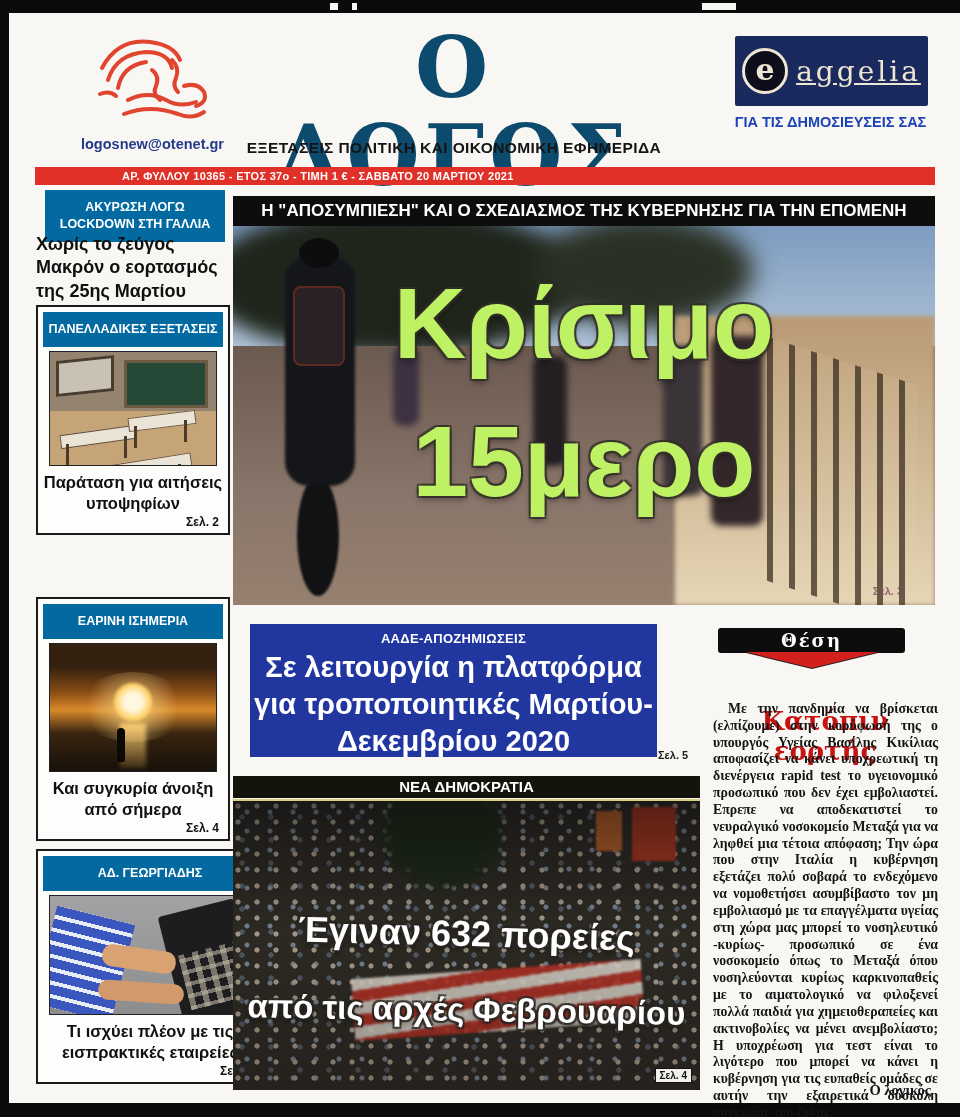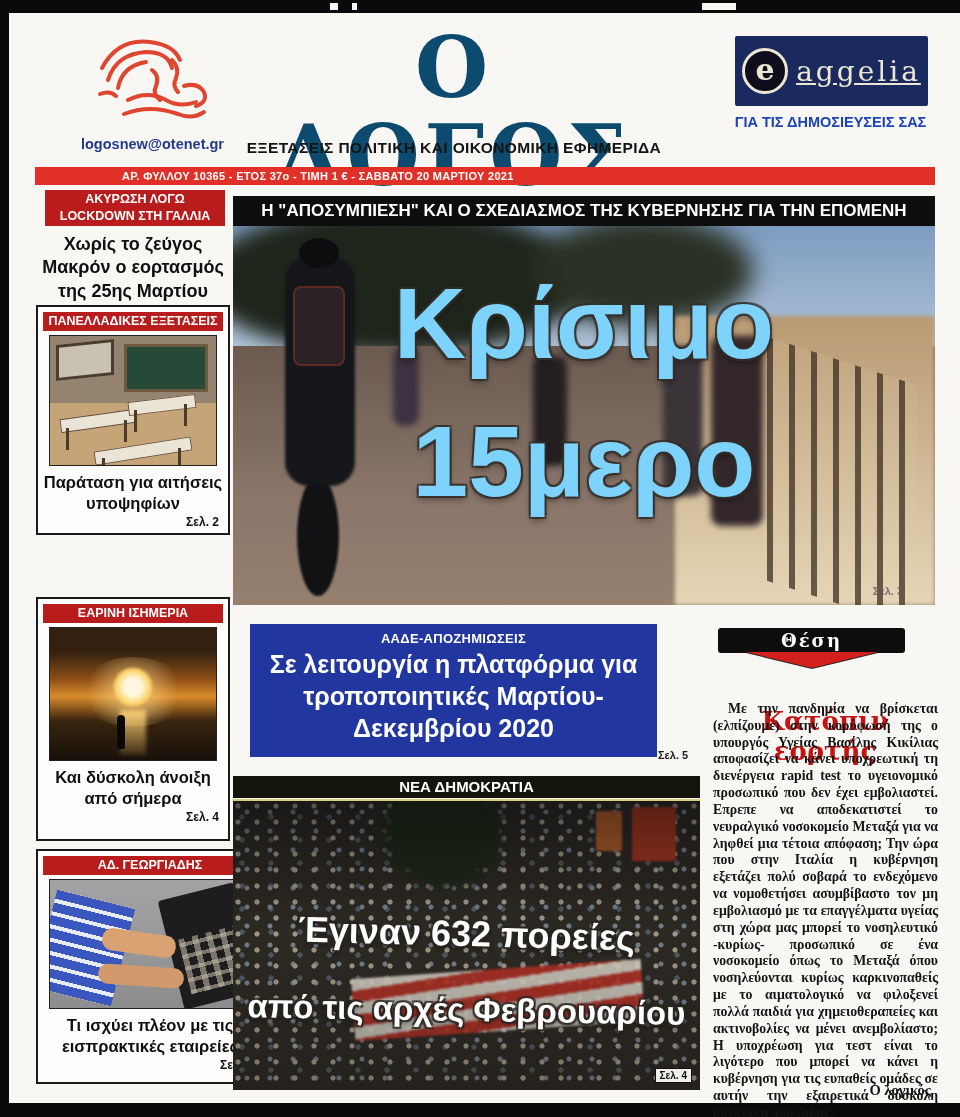--- a/index.html
+++ b/index.html
@@ -41,29 +41,29 @@
   .mp-trees2{position:absolute;left:300px;top:-10px;width:220px;height:110px;background:#2a3023;border-radius:50%;filter:blur(12px);}
   .mp-road{position:absolute;left:0;top:120px;width:100%;height:259px;background:linear-gradient(180deg,#6b5a50,#8a766a 60%,#96806f);}
   .mp-bright{position:absolute;right:0;top:90px;width:260px;height:289px;background:linear-gradient(180deg,#b99a74,#e6d6b6);filter:blur(2px);}
   .mp-rail{position:absolute;right:18px;top:135px;width:150px;height:244px;transform:skewY(18deg);
            background:repeating-linear-gradient(90deg,#3c2f22 0 6px,rgba(230,214,182,.15) 6px 22px);opacity:.75;}
   .mp-ped{position:absolute;background:#241f22;border-radius:10px;filter:blur(3px);}
   .mp-cy-body{position:absolute;left:52px;top:30px;width:70px;height:230px;background:#15161a;border-radius:24px;filter:blur(1.5px);}
   .mp-cy-helmet{position:absolute;left:66px;top:12px;width:40px;height:30px;background:#0d0d10;border-radius:50%;}
   .mp-cy-pack{position:absolute;left:60px;top:60px;width:52px;height:80px;background:#2a2125;border-radius:8px;box-shadow:inset 0 0 0 2px #5c2a22;}
   .mp-cy-wheel{position:absolute;left:64px;top:250px;width:42px;height:120px;background:#121215;border-radius:50%;filter:blur(1px);}
-  .mp-overlay{position:absolute;left:0;top:28px;width:100%;text-align:center;color:#7dd3fc;font-weight:bold;
+  .mp-overlay{position:absolute;left:0;top:28px;width:100%;text-align:center;color:#bef264;font-weight:bold;
               font-size:100px;line-height:1.38;
               text-shadow:-2px -2px 0 rgba(50,45,40,.7),2px -2px 0 rgba(50,45,40,.7),-2px 2px 0 rgba(50,45,40,.7),2px 2px 0 rgba(50,45,40,.7),0 4px 6px rgba(0,0,0,.35);}
   .mp-pageref{position:absolute;right:32px;bottom:8px;font-size:11px;font-weight:bold;color:rgba(125,75,95,.8);}
 
   
-  .sb-h{background:#b91c1c;color:#fff;font-weight:bold;font-size:12.5px;text-align:center;line-height:1.35;padding:1px 2px;}
+  .sb-h{background:#0369a1;color:#fff;font-weight:bold;font-size:12.5px;text-align:center;line-height:1.35;padding:9px 2px;}
   .sb-item1-h{left:45px;top:190px;width:176px;}
-  .sb-item1-t{left:36px;top:233px;width:194px;text-align:center;font-weight:bold;font-size:18px;line-height:1.3;color:#101010;}
+  .sb-item1-t{left:36px;top:233px;width:194px;font-weight:bold;font-size:18px;line-height:1.3;color:#101010;}
   .sb-item1-p{left:36px;top:307px;width:186px;text-align:right;font-weight:bold;font-size:12px;color:#101010;}
   .sb-box{border:2px solid #1a1a1a;background:#fdfdfb;box-sizing:border-box;padding:5px 5px 4px 5px;display:flex;flex-direction:column;}
   .sb-box2{left:36px;top:305px;width:194px;height:230px;}
   .sb-box3{left:36px;top:597px;width:194px;height:244px;}
   .sb-box4{left:36px;top:849px;width:228px;height:235px;}
   .sb-photo{border:1px solid #222;position:relative;overflow:hidden;margin:4px 6px 6px 6px;}
   .sb-t{text-align:center;font-weight:bold;font-size:16.5px;line-height:1.28;color:#101010;}
   .sb-p{text-align:right;font-weight:bold;font-size:12px;color:#101010;padding-right:4px;margin-top:1px;}
 
   
@@ -89,21 +89,21 @@
   .ca-arm{position:absolute;left:52px;top:52px;width:74px;height:22px;background:#d9a273;border-radius:10px;transform:rotate(8deg);}
   .ca-arm2{position:absolute;left:48px;top:86px;width:86px;height:20px;background:#d29a6c;border-radius:10px;transform:rotate(4deg);}
   .ca-machine{position:absolute;right:2px;top:10px;width:78px;height:112px;background:#1d1d20;transform:rotate(-14deg);border-radius:4px;}
   .ca-keys{position:absolute;right:8px;top:52px;width:58px;height:56px;transform:rotate(-14deg);
            background:repeating-linear-gradient(0deg,rgba(200,190,170,.55) 0 4px,transparent 4px 12px),repeating-linear-gradient(90deg,rgba(200,190,170,.55) 0 6px,transparent 6px 14px);}
 
   
   .plat-box{left:250px;top:624px;width:407px;height:133px;background:#2236a0;color:#fff;text-align:center;
             box-shadow:inset 0 0 0 2px #2236a0;}
   .plat-kicker{margin-top:7px;font-weight:bold;font-size:13px;letter-spacing:.3px;}
-  .plat-headline{margin-top:3px;font-weight:bold;font-size:25px;line-height:1.27;}
+  .plat-headline{margin-top:3px;font-weight:bold;font-size:29px;line-height:1.27;}
   .plat-pageref{left:658px;top:749px;font-weight:bold;font-size:11px;color:#1a1a1a;}
 
   .nd-bar{left:233px;top:776px;width:467px;height:22px;background:#14140c;color:#fff;text-align:center;
           font-weight:bold;font-size:15px;line-height:22px;}
 
   
   .protest{left:233px;top:799px;width:467px;height:289px;background:#2e2a24;overflow:hidden;border-top:2px solid #d8cf7a;}
   .pp-crowd{position:absolute;inset:0;
             background-image:radial-gradient(circle 2.2px at 5px 5px,#cfc3ae 0 2.2px,transparent 3px),
                              radial-gradient(circle 2px at 14px 11px,#8fa3b5 0 2px,transparent 3px),
@@ -217,21 +217,21 @@
   </div>
 
   <div class="abs sb-box sb-box3">
     <div class="sb-h">ΕΑΡΙΝΗ ΙΣΗΜΕΡΙΑ</div>
     <div class="sb-photo ss">
       <div class="ss-glow"></div>
       <div class="ss-sun"></div>
       <div class="ss-refl"></div>
       <div class="ss-fig"></div>
     </div>
-    <div class="sb-t">Και δύσκολη άνοιξη από σήμερα</div>
+    <div class="sb-t">Και συγκυρία άνοιξη από σήμερα</div>
     <div class="sb-p">Σελ. 4</div>
   </div>
 
   <div class="abs sb-box sb-box4">
     <div class="sb-h">ΑΔ. ΓΕΩΡΓΙΑΔΗΣ</div>
     <div class="sb-photo ca">
       <div class="ca-sleeve"></div>
       <div class="ca-machine"></div>
       <div class="ca-keys"></div>
       <div class="ca-arm"></div>

